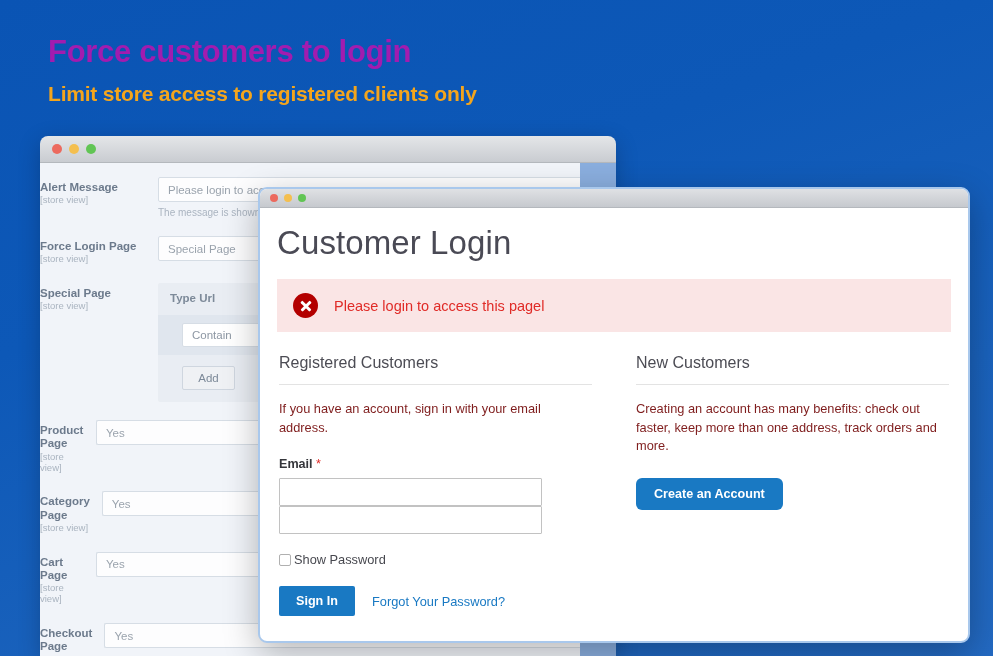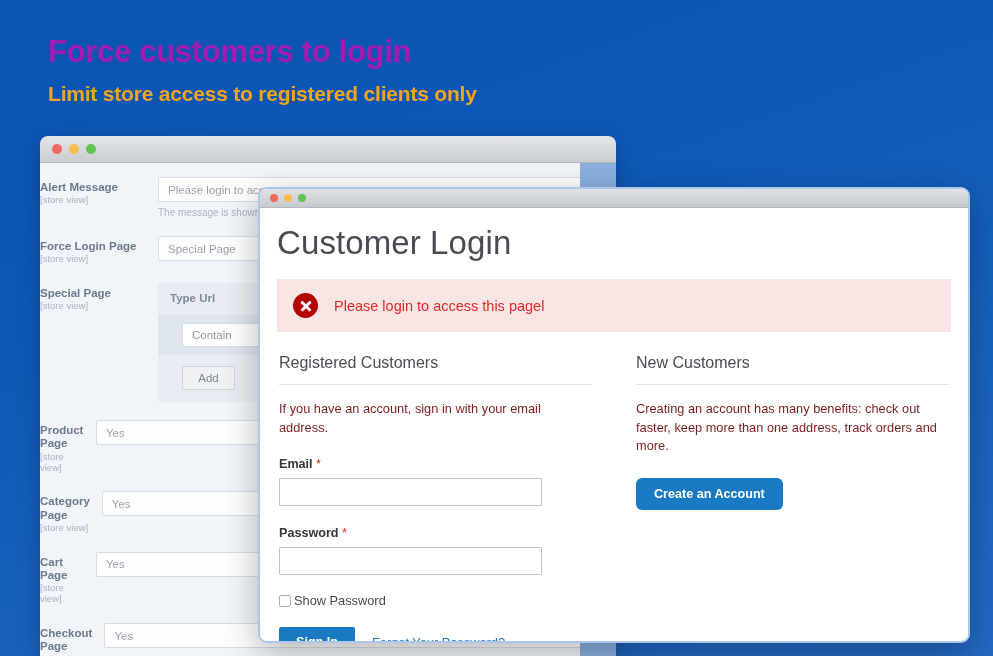--- a/index.html
+++ b/index.html
@@ -292,24 +292,20 @@
       <div class="col">
         <div class="col-head">Registered Customers</div>
         <div class="col-desc">If you have an account, sign in with your email address.</div>
 
         <div class="field-label">
           <span>Email</span>
           <span class="req">*</span>
         </div>
         <input class="text-input" type="email" value="" style="">
 
-        <div class="field-label">
-          <span>Password</span>
-          <span class="req">*</span>
-        </div>
         <input class="text-input" type="password" value="" style="">
 
         <div class="checkrow">
           <span class="checkbox"></span>
           <span>Show Password</span>
         </div>
 
         <div class="actions">
           <button class="btn-primary">Sign In</button>
           <a class="link">Forgot Your Password?</a>

